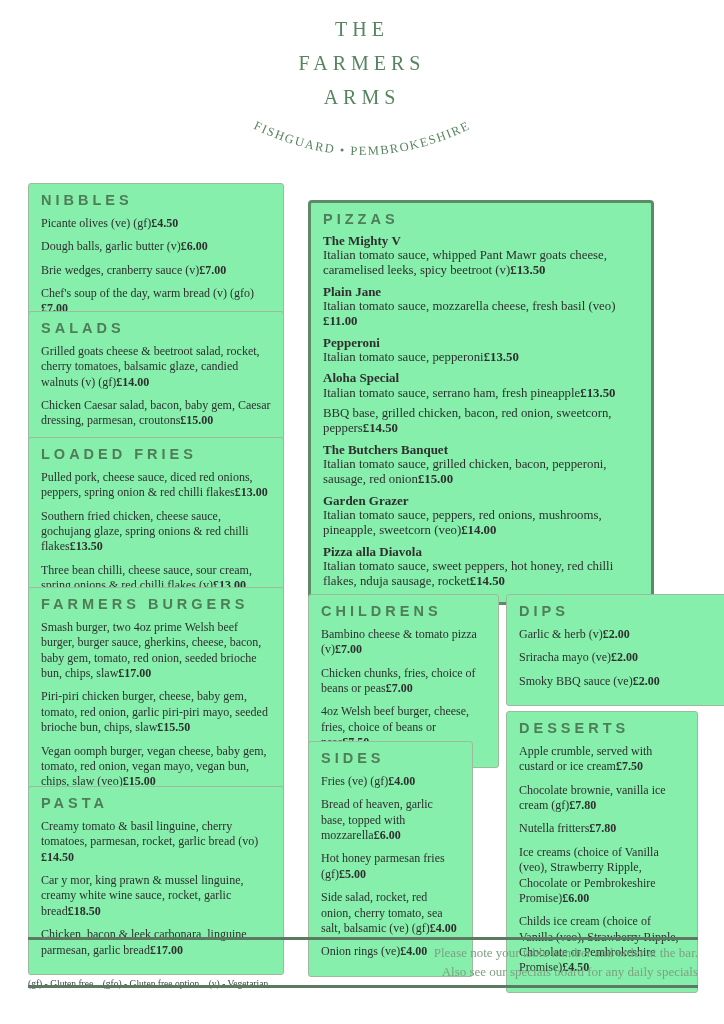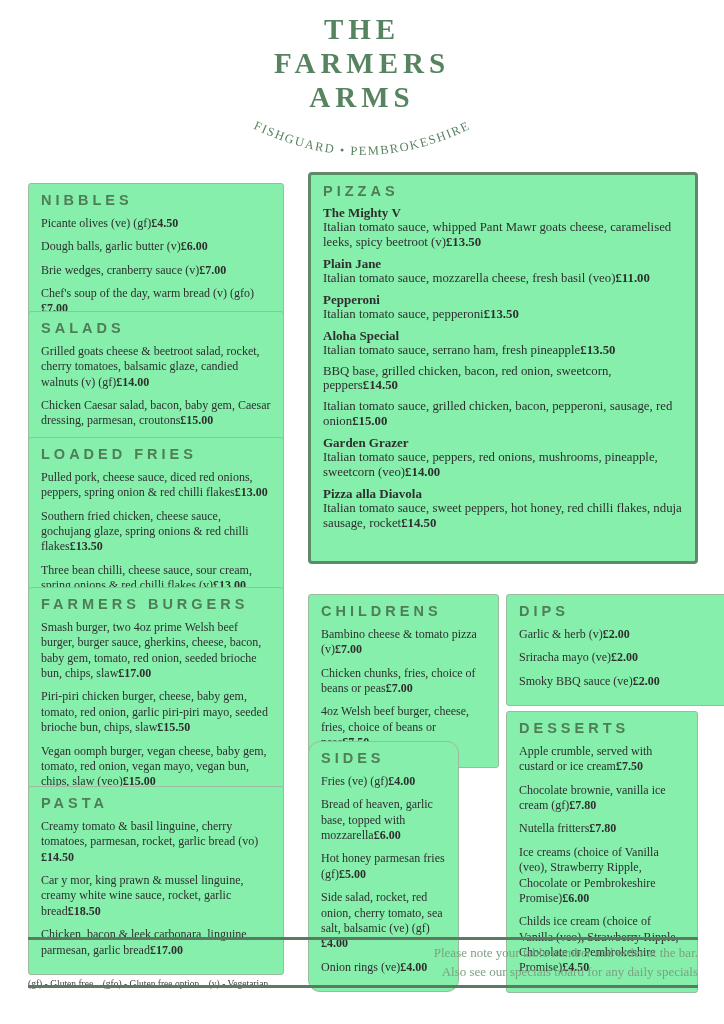--- a/index.html
+++ b/index.html
@@ -1,20 +1,20 @@
 <!DOCTYPE html>
 <html><head>
 <meta charset="utf-8">
 <style>
   html,body{margin:0;padding:0;background:#ffffff;}
   .page{position:relative;width:724px;height:1024px;background:#ffffff;overflow:hidden;
         font-family:"Liberation Serif", serif;color:#2f2f2f;}
   
   .logo{position:absolute;left:0;right:0;top:12px;text-align:center;color:#578460;}
-  .logo .l1,.logo .l2,.logo .l3{font-size:29px;line-height:34px;letter-spacing:5px;font-weight:bold;}
+  .logo .l1,.logo .l2,.logo .l3{font-size:20px;line-height:34px;letter-spacing:5px;font-weight:normal;}
   .logo svg{display:block;margin:2px auto 0 auto;}
   
   .box{position:absolute;border:1px solid #9cba9e;border-radius:3px;background:#86efac;
        box-sizing:border-box;padding:8px 12px;}
   .box h2{font-family:"Liberation Sans", sans-serif;font-size:14.5px;font-weight:bold;
           letter-spacing:4px;color:#4e7d58;margin:0 0 8px 0;}
   .item{font-size:12px;line-height:1.28;margin:0 0 8px 0;}
   .price{font-weight:bold;white-space:nowrap;}
   #pizzas{border:3px solid #5e8a67;border-radius:4px;}
   #pizzas .item{font-size:12.8px;line-height:1.16;margin:0 0 6px 0;}
@@ -74,21 +74,21 @@
     <div class="item"><span>Vegan oomph burger, vegan cheese, baby gem, tomato, red onion, vegan mayo, vegan bun, chips, slaw (veo)</span><span class="price">£15.00</span></div>
   </section>
 
   <section class="box" id="pasta" style="left:28px;top:786px;width:256px;min-height:140px;">
     <h2>PASTA</h2>
     <div class="item"><span>Creamy tomato &amp; basil linguine, cherry tomatoes, parmesan, rocket, garlic bread (vo)</span><span class="price">£14.50</span></div>
     <div class="item"><span>Car y mor, king prawn &amp; mussel linguine, creamy white wine sauce, rocket, garlic bread</span><span class="price">£18.50</span></div>
     <div class="item"><span>Chicken, bacon &amp; leek carbonara, linguine, parmesan, garlic bread</span><span class="price">£17.00</span></div>
   </section>
 
-  <section class="box" id="pizzas" style="left:308px;top:172px;width:390px;min-height:392px;">
+  <section class="box" id="pizzas" style="left:308px;top:200px;width:346px;min-height:392px;">
     <h2>PIZZAS</h2>
     <div class="item">
       <div class="pizza-name">The Mighty V</div>
       <span>Italian tomato sauce, whipped Pant Mawr goats cheese, caramelised leeks, spicy beetroot (v)</span><span class="price">£13.50</span>
     </div>
     <div class="item">
       <div class="pizza-name">Plain Jane</div>
       <span>Italian tomato sauce, mozzarella cheese, fresh basil (veo)</span><span class="price">£11.00</span>
     </div>
     <div class="item">
@@ -96,20 +96,21 @@
       <span>Italian tomato sauce, pepperoni</span><span class="price">£13.50</span>
     </div>
     <div class="item">
       <div class="pizza-name">Aloha Special</div>
       <span>Italian tomato sauce, serrano ham, fresh pineapple</span><span class="price">£13.50</span>
     </div>
     <div class="item">
       <span>BBQ base, grilled chicken, bacon, red onion, sweetcorn, peppers</span><span class="price">£14.50</span>
     </div>
     <div class="item">
+      <div class="pizza-name">The Butchers Banquet</div>
       <span>Italian tomato sauce, grilled chicken, bacon, pepperoni, sausage, red onion</span><span class="price">£15.00</span>
     </div>
     <div class="item">
       <div class="pizza-name">Garden Grazer</div>
       <span>Italian tomato sauce, peppers, red onions, mushrooms, pineapple, sweetcorn (veo)</span><span class="price">£14.00</span>
     </div>
     <div class="item">
       <div class="pizza-name">Pizza alla Diavola</div>
       <span>Italian tomato sauce, sweet peppers, hot honey, red chilli flakes, nduja sausage, rocket</span><span class="price">£14.50</span>
     </div>
@@ -122,21 +123,21 @@
     <div class="item"><span>4oz Welsh beef burger, cheese, fries, choice of beans or peas</span><span class="price">£7.50</span></div>
   </section>
 
   <section class="box" id="dips" style="left:506px;top:594px;width:228px;min-height:107px;">
     <h2>DIPS</h2>
     <div class="item"><span>Garlic &amp; herb (v)</span><span class="price">£2.00</span></div>
     <div class="item"><span>Sriracha mayo (ve)</span><span class="price">£2.00</span></div>
     <div class="item"><span>Smoky BBQ sauce (ve)</span><span class="price">£2.00</span></div>
   </section>
 
-  <section class="box" id="sides" style="left:308px;top:741px;width:151px;min-height:184px;border-radius:12px;">
+  <section class="box" id="sides" style="left:308px;top:741px;width:165px;min-height:184px;">
     <h2>SIDES</h2>
     <div class="item"><span>Fries (ve) (gf)</span><span class="price">£4.00</span></div>
     <div class="item"><span>Bread of heaven, garlic base, topped with mozzarella</span><span class="price">£6.00</span></div>
     <div class="item"><span>Hot honey parmesan fries (gf)</span><span class="price">£5.00</span></div>
     <div class="item"><span>Side salad, rocket, red onion, cherry tomato, sea salt, balsamic (ve) (gf)</span><span class="price">£4.00</span></div>
     <div class="item"><span>Onion rings (ve)</span><span class="price">£4.00</span></div>
   </section>
 
   <section class="box" id="desserts" style="left:506px;top:711px;width:192px;min-height:214px;">
     <h2>DESSERTS</h2>

